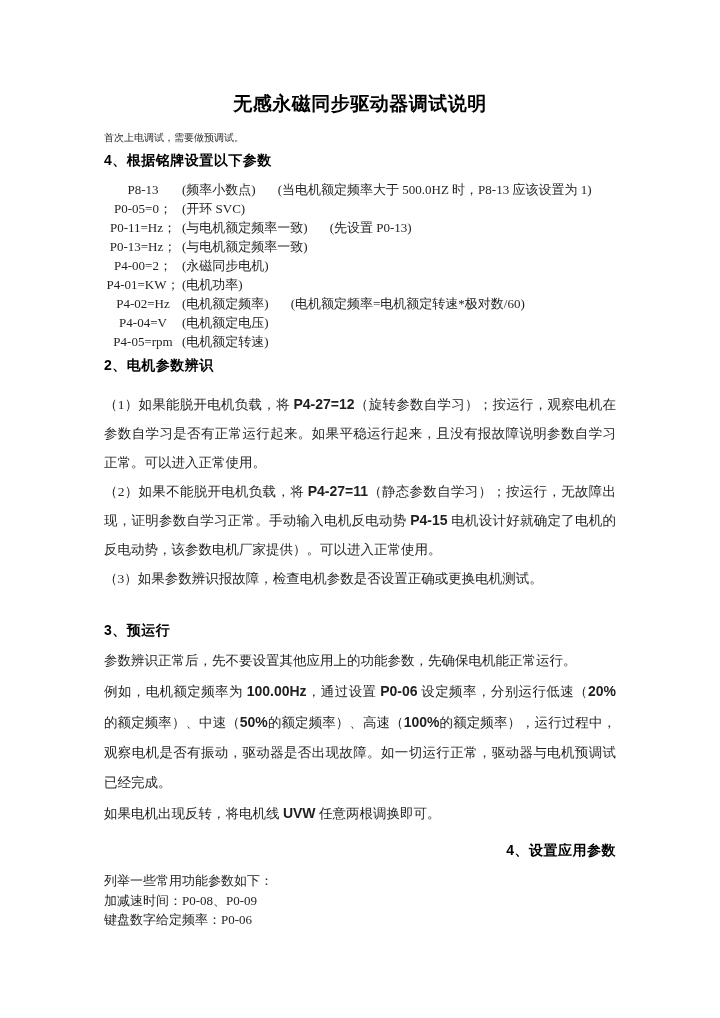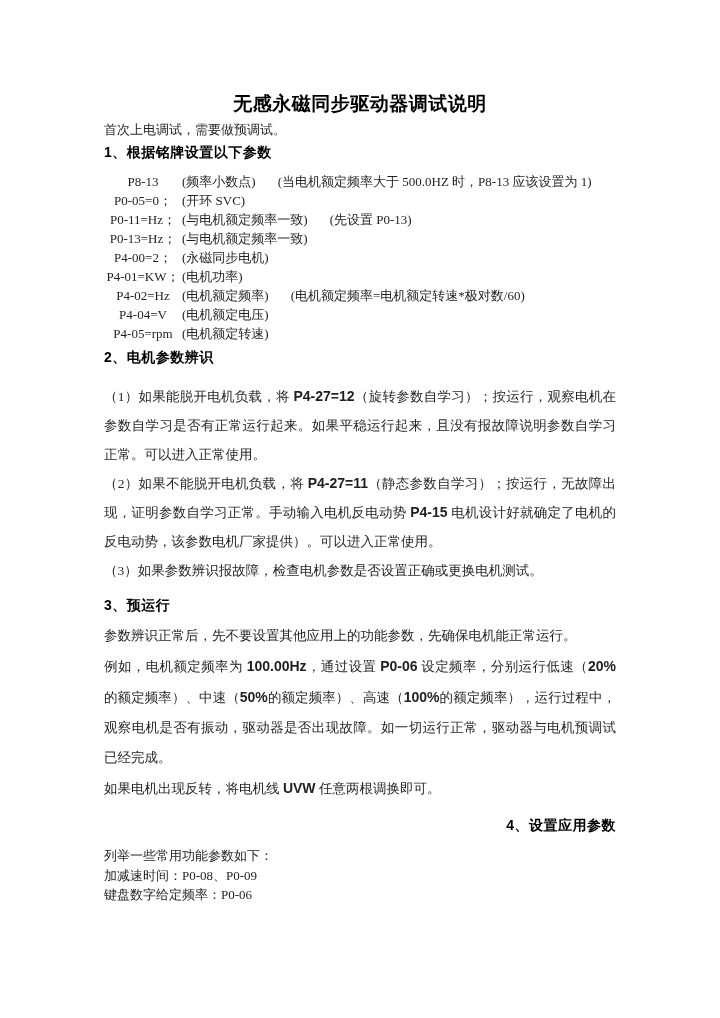--- a/index.html
+++ b/index.html
@@ -25,35 +25,35 @@
     font-family: "Liberation Sans", sans-serif;
     font-weight: bold;
     font-size: 19px;
     line-height: 22px;
     letter-spacing: 0.5px;
     text-align: center;
     color: #000000;
     white-space: nowrap;
   }
   .intro {
-    margin-top: 6px;
-    font-size: 13px;
+    margin-top: 14px;
+    font-size: 10px;
     line-height: 18px;
   }
   .h {
     font-family: "Liberation Sans", sans-serif;
     font-weight: bold;
     font-size: 14px;
     line-height: 15px;
     color: #000000;
     letter-spacing: 0.5px;
   }
   .h1 { margin-top: 6px; }
   .h2 { margin-top: 7px; }
-  .h3 { margin-top: 13px; }
+  .h3 { margin-top: 30px; }
   .h4 { margin-top: 14px; text-align: right; }
   .params {
     margin-top: 12px;
     font-size: 13px;
   }
   .param-row {
     display: flex;
     line-height: 19px;
     white-space: nowrap;
   }
@@ -90,21 +90,21 @@
 </style>
 </head>
 <body>
 
 <div class="page">
 
   <div class="doc-title">无感永磁同步驱动器调试说明</div>
 
   <div class="intro">首次上电调试，需要做预调试。</div>
 
-  <div class="h h1">1、根据铭牌设置以下参数</div>
+  <div class="h h1">4、根据铭牌设置以下参数</div>
 
   <div class="params">
       <div class="param-row">
         <span class="param-code">P8-13</span>
         <span class="param-desc">(频率小数点)</span>
         <span class="param-note">(当电机额定频率大于 500.0HZ 时，P8-13 应该设置为 1)</span>
       </div>
       <div class="param-row">
         <span class="param-code">P0-05=0；</span>
         <span class="param-desc">(开环 SVC)</span>

